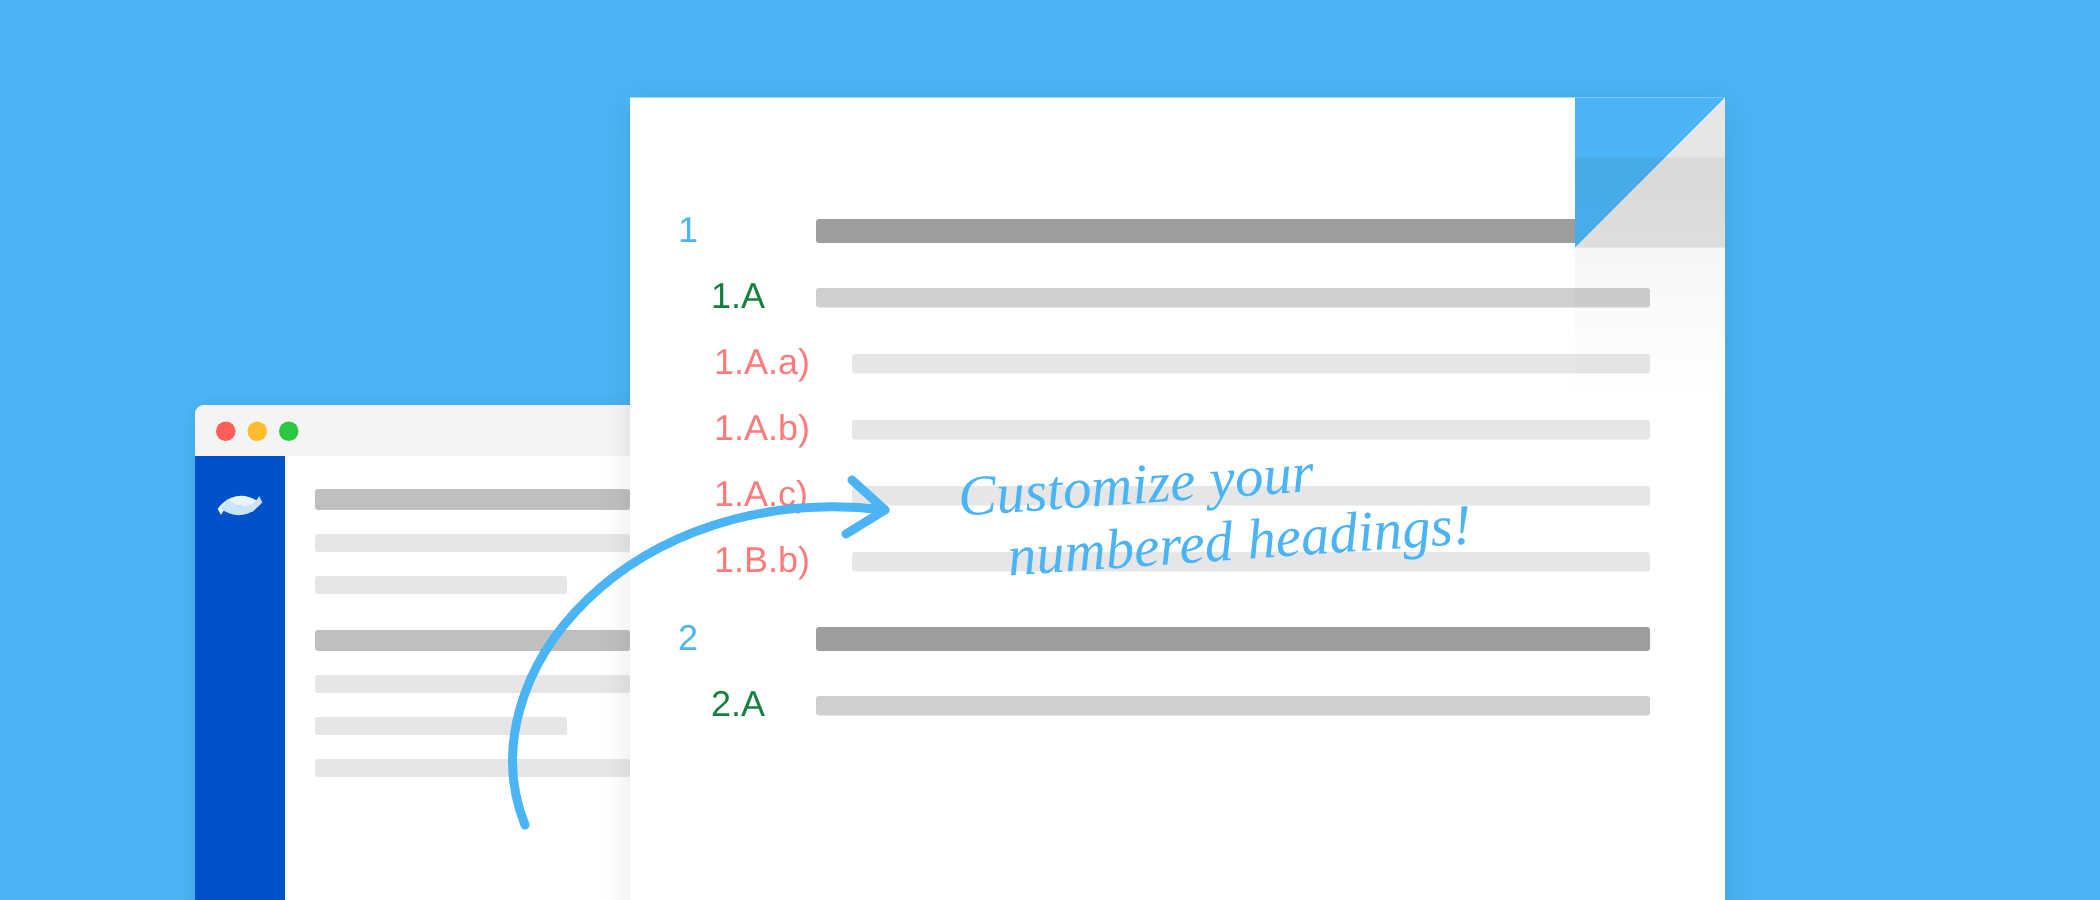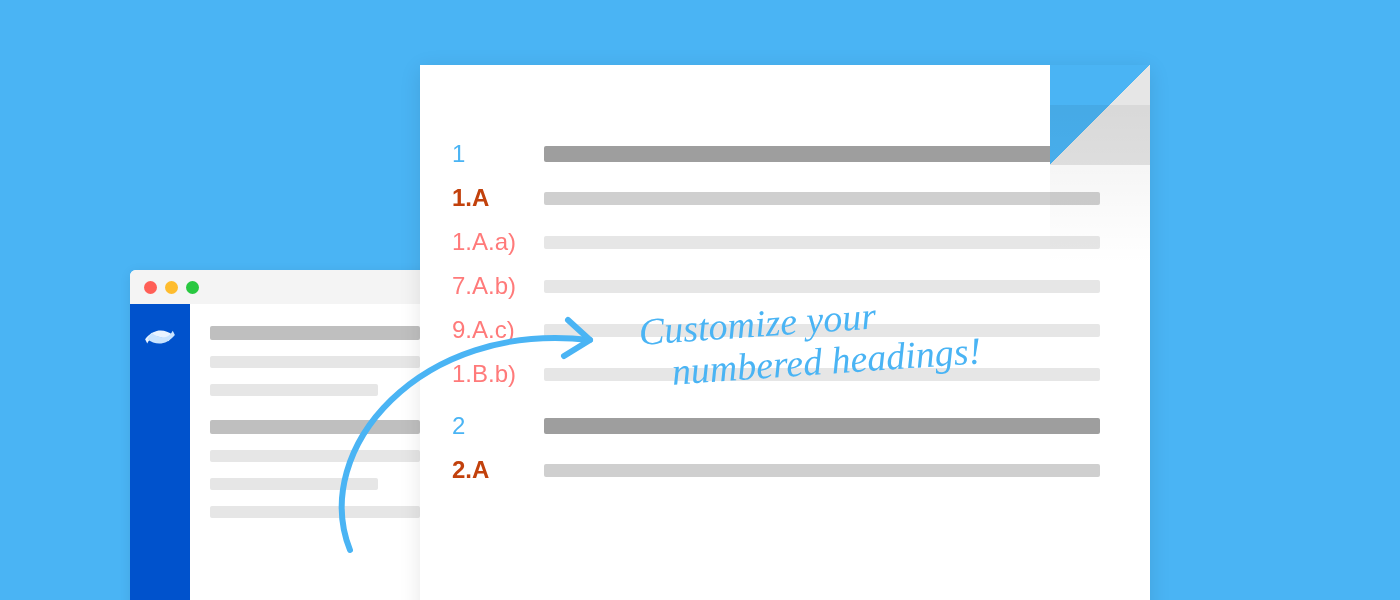--- a/index.html
+++ b/index.html
@@ -105,22 +105,22 @@
     margin-bottom: 16px;
     gap: 12px;
   }
   .num {
     font-size: 24px;
     font-weight: 400;
     min-width: 80px;
     white-space: nowrap;
   }
   .num.l1 { color: #4AB4F4; font-weight: 500; }
-  .num.l2 { color: #c2410c; font-weight: 700; }
-  .num.l3 { color: #FF7A7A; font-weight: 500; }
+  .num.l2 { color: #15803d; font-weight: 400; text-align: center; }
+  .num.l3 { color: #FF7A7A; font-weight: 500; margin-left: 24px; }
   .bar {
     flex: 1;
     height: 13px;
     background: #E6E6E6;
     border-radius: 2px;
   }
   .bar.thick { height: 16px; background: #9E9E9E; }
   .bar.med { background: #CFCFCF; }
 
   
@@ -186,25 +186,25 @@
     </div>
     <div class="row">
       <span class="num l2">1.A</span>
       <div class="bar med"></div>
     </div>
     <div class="row">
       <span class="num l3">1.A.a)</span>
       <div class="bar"></div>
     </div>
     <div class="row">
-      <span class="num l3">7.A.b)</span>
-      <div class="bar"></div>
-    </div>
-    <div class="row">
-      <span class="num l3">9.A.c)</span>
+      <span class="num l3">1.A.b)</span>
+      <div class="bar"></div>
+    </div>
+    <div class="row">
+      <span class="num l3">1.A.c)</span>
       <div class="bar"></div>
     </div>
     <div class="row">
       <span class="num l3">1.B.b)</span>
       <div class="bar"></div>
     </div>
     <div class="row" style="margin-top:24px">
       <span class="num l1">2</span>
       <div class="bar thick"></div>
     </div>

